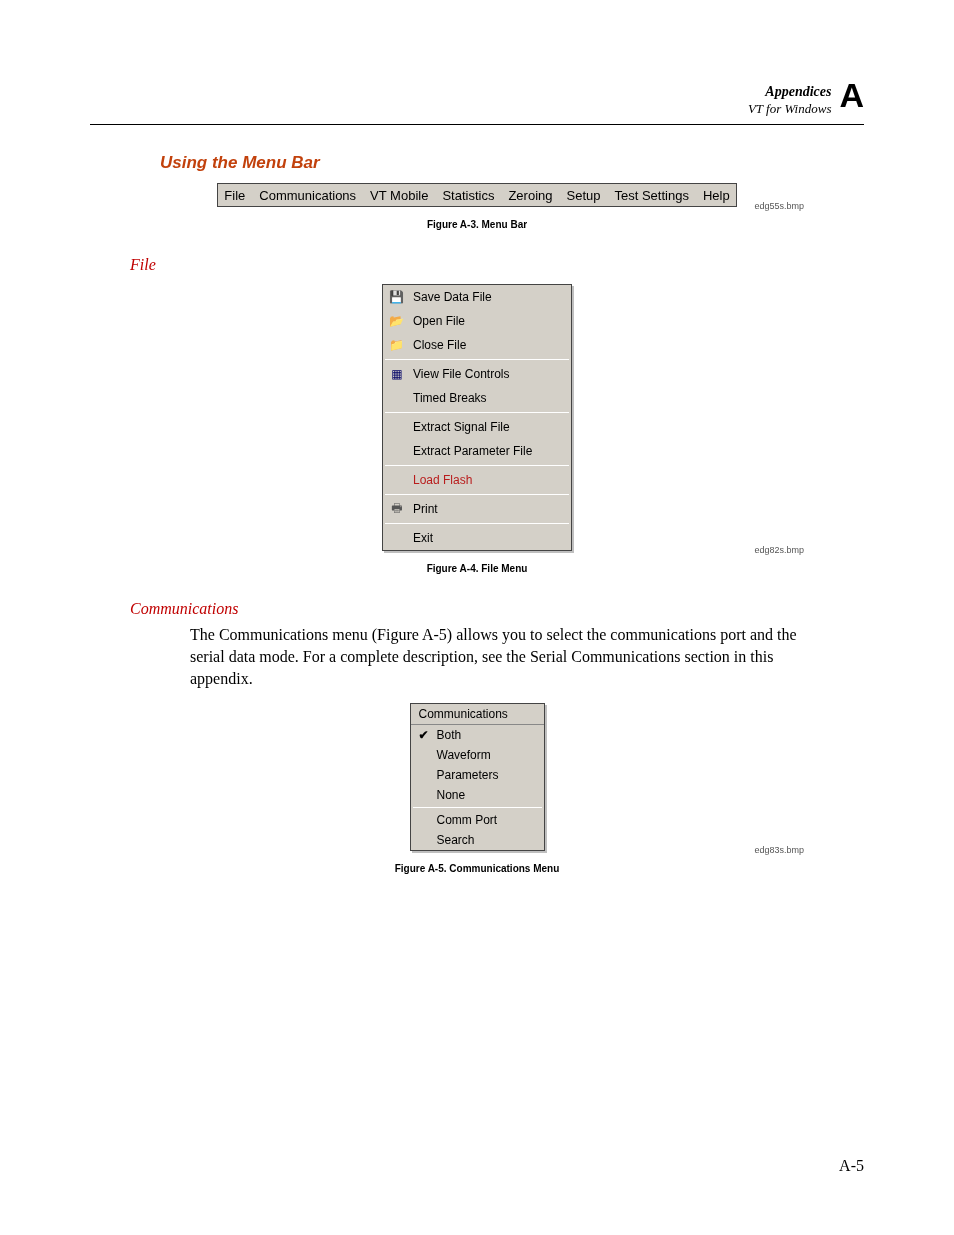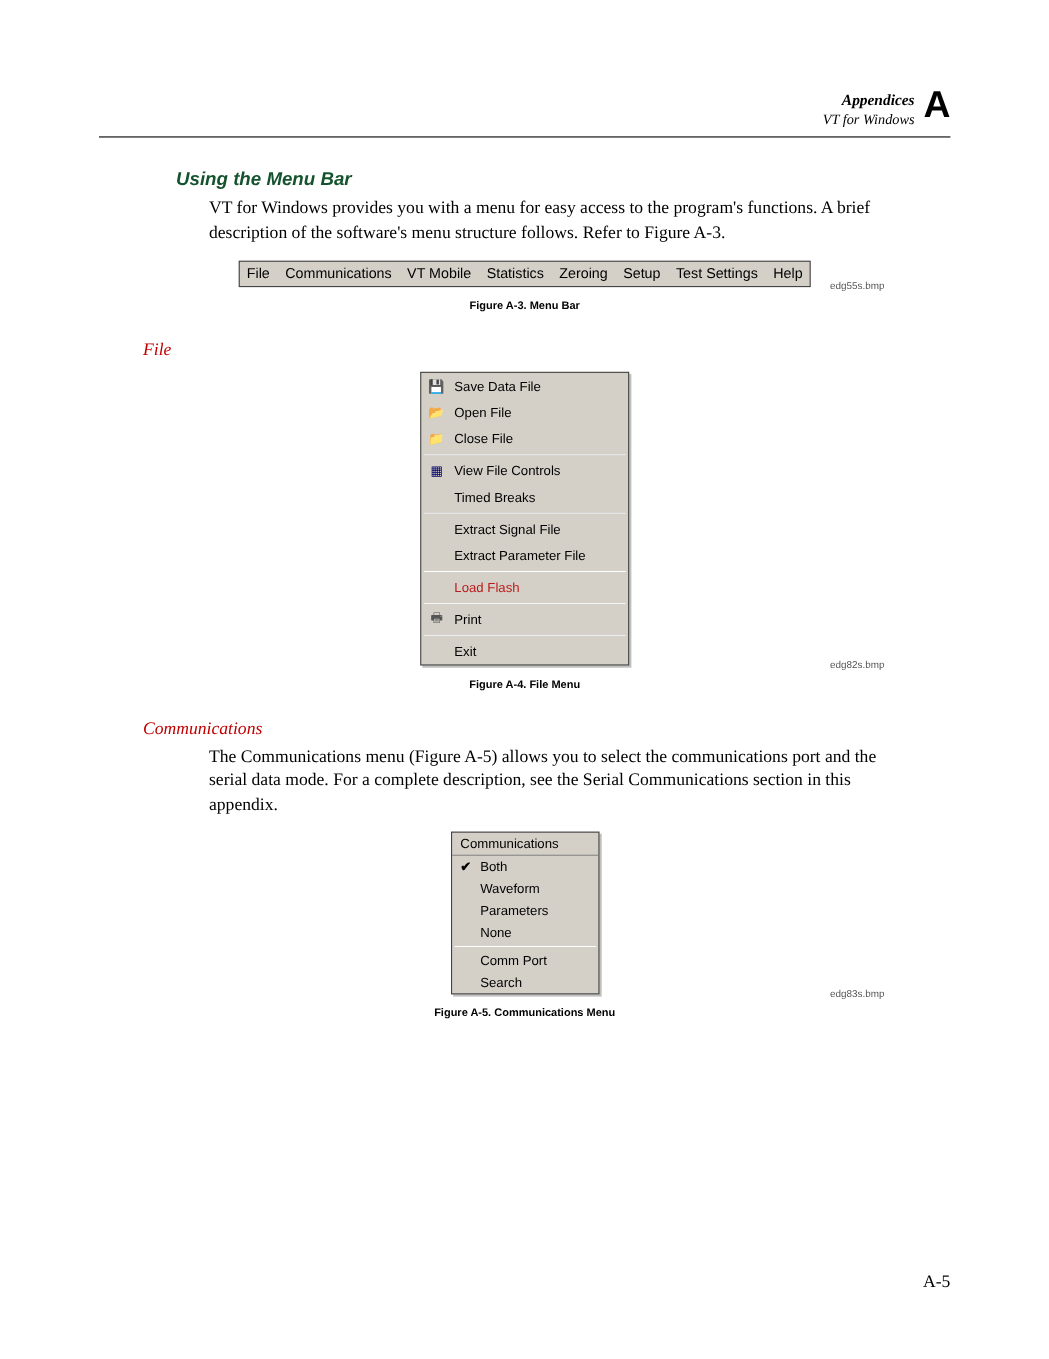--- a/index.html
+++ b/index.html
@@ -32,21 +32,21 @@
   .header-text .line2 { font-style: italic; font-size: 13px; }
   .header-letter {
     font-family: Arial, Helvetica, sans-serif;
     font-size: 34px;
     font-weight: bold;
     margin-left: 8px;
     line-height: 1;
   }
   .section-title {
     font-family: Arial, Helvetica, sans-serif;
-    color: #14532d;
+    color: #c2410c;
     font-weight: bold;
     font-style: italic;
     font-size: 17px;
     margin: 0 0 6px 70px;
   }
   .body-text {
     margin: 0 0 14px 100px;
     font-size: 16px;
     line-height: 1.35;
     max-width: 640px;
@@ -161,21 +161,20 @@
 
   <div class="header">
     <div class="header-text">
       <div class="line1">Appendices</div>
       <div class="line2">VT for Windows</div>
     </div>
     <div class="header-letter">A</div>
   </div>
 
   <div class="section-title">Using the Menu Bar</div>
-  <p class="body-text">VT for Windows provides you with a menu for easy access to the program's functions. A brief description of the software's menu structure follows. Refer to Figure A-3.</p>
 
   <div class="figure-wrap">
     <div class="menubar">
       <span>File</span>
       <span>Communications</span>
       <span>VT Mobile</span>
       <span>Statistics</span>
       <span>Zeroing</span>
       <span>Setup</span>
       <span>Test Settings</span>

